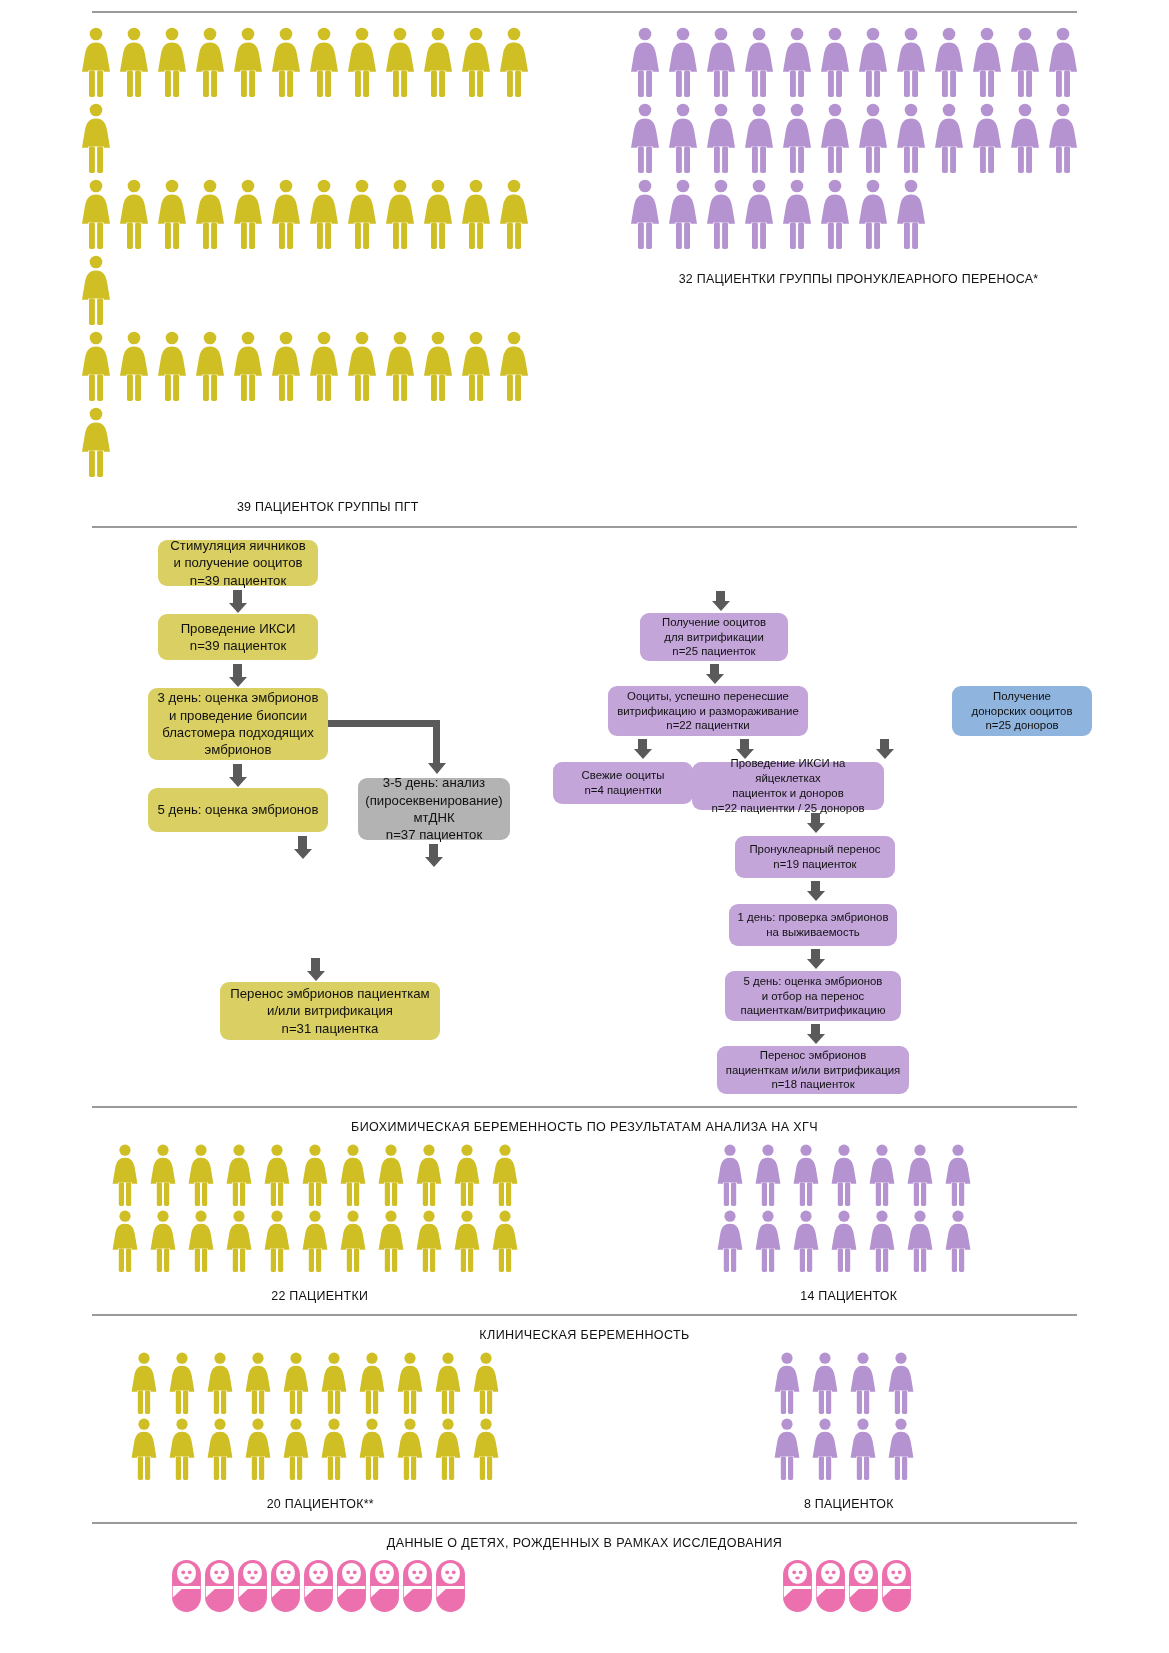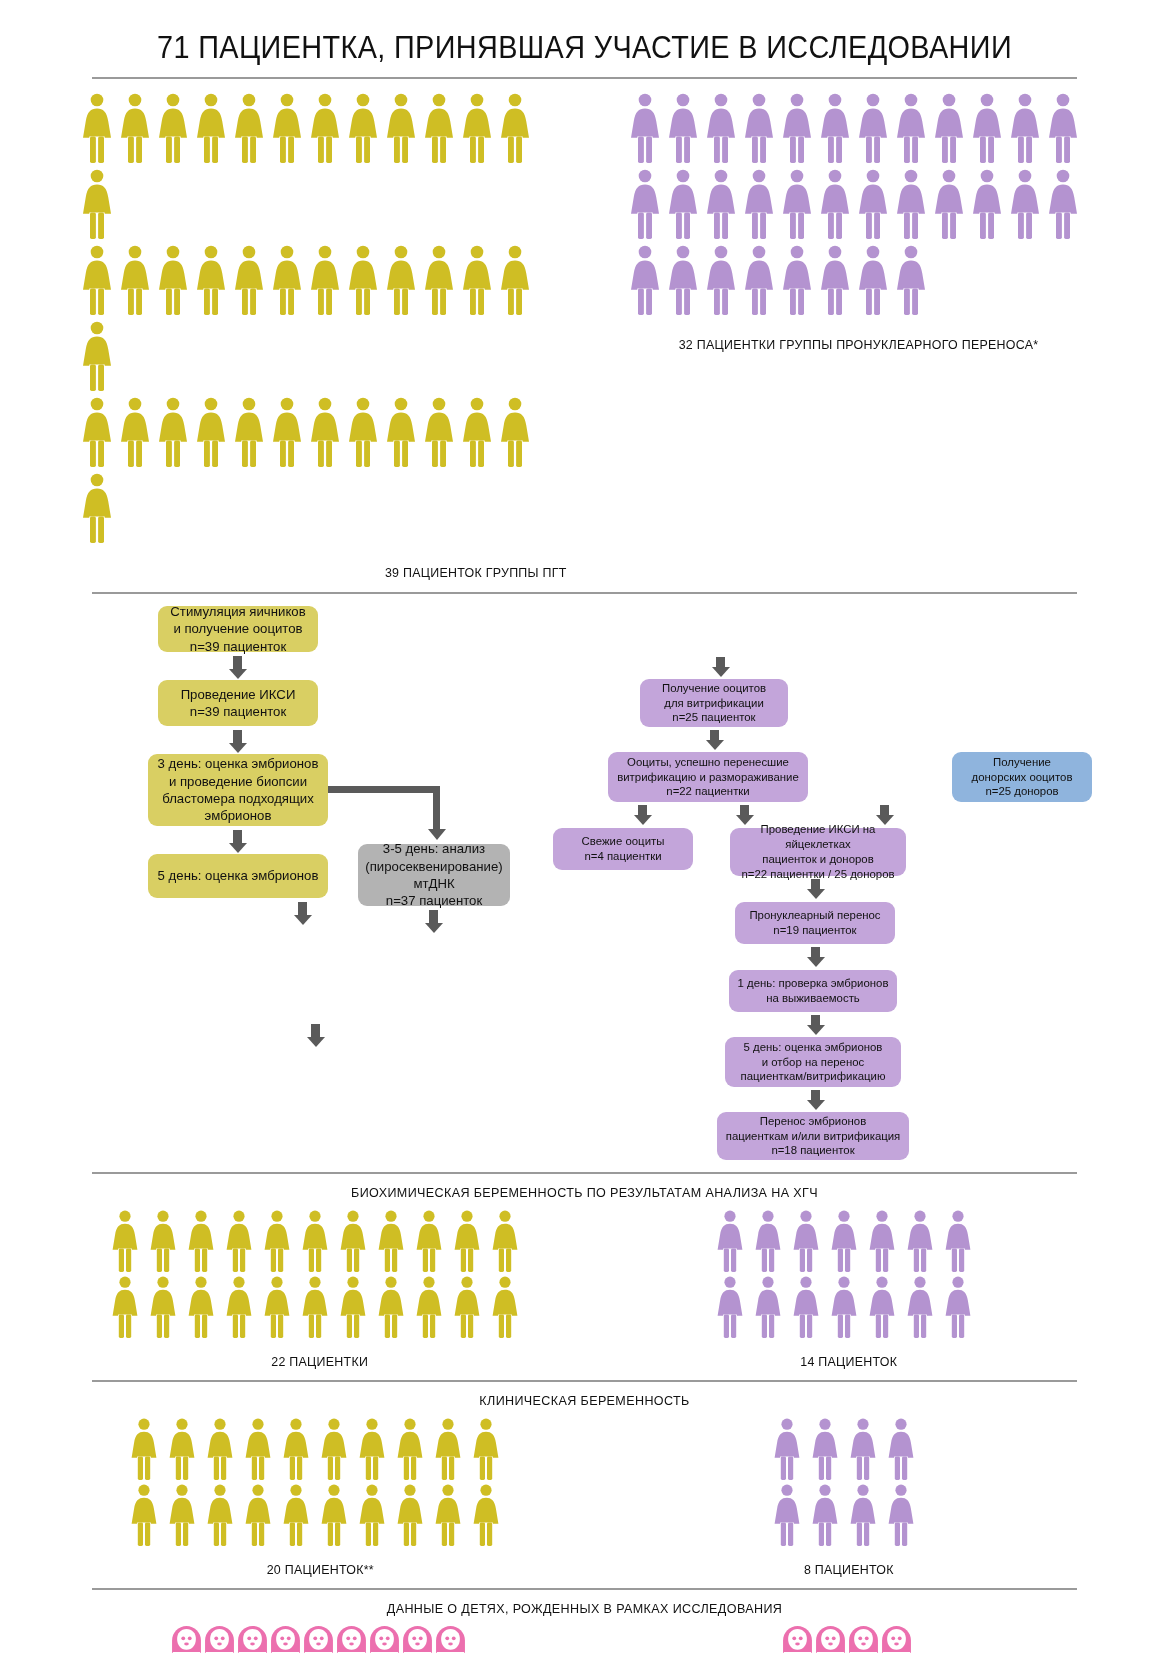--- a/index.html
+++ b/index.html
@@ -144,27 +144,24 @@
     border-left: 9px solid transparent;
     border-right: 9px solid transparent;
     border-top: 11px solid #5a5a5a;
   }
 </style>
 </head>
 <body>
 
 <div class="page">
 
-  <div class="title-wrap">
-    <div class="main-title">71 ПАЦИЕНТКА, ПРИНЯВШАЯ УЧАСТИЕ В ИССЛЕДОВАНИИ</div>
-  </div>
   <div class="divider"></div>
 
   <div class="two-col" style="margin-top:14px;">
-    <div class="col" style="width:495px;align-items:flex-end;">
+    <div class="col" style="width:495px;">
       <div class="fig-grid" id="grid-pgt" style="width:492px;">
           <span style="display: inline-block; width: 28px; margin-right: 10px; margin-bottom: 6px; line-height: 0;"><svg viewBox="0 0 40 100" width="28" height="70" class="fig">
               <circle cx="20" cy="10" r="9" fill="#cfbe24"></circle>
               <path d="M20 22 C11 22 6 27 4 40 L0 64 L9 64 L9 62 L31 62 L31 64 L40 64 L36 40 C34 27 29 22 20 22 Z" fill="#cfbe24"></path>
               <rect x="10" y="62" width="8.4" height="38" rx="2.4" fill="#cfbe24"></rect>
               <rect x="21.6" y="62" width="8.4" height="38" rx="2.4" fill="#cfbe24"></rect>
             </svg></span>
           <span style="display: inline-block; width: 28px; margin-right: 10px; margin-bottom: 6px; line-height: 0;"><svg viewBox="0 0 40 100" width="28" height="70" class="fig">
               <circle cx="20" cy="10" r="9" fill="#cfbe24"></circle>
               <path d="M20 22 C11 22 6 27 4 40 L0 64 L9 64 L9 62 L31 62 L31 64 L40 64 L36 40 C34 27 29 22 20 22 Z" fill="#cfbe24"></path>
@@ -628,20 +625,23 @@
 
     <div class="box grey" style="left:278px; top:250px; width:152px; height:62px;">
       <span>3-5 день: анализ<br>(пиросеквенирование)<br>мтДНК<br>n=37 пациенток</span>
     </div>
 
     <div class="arrow" style="left:218px; top:308px; height:14px;"></div>
     <div class="arrow" style="left:349px; top:316px; height:14px;"></div>
 
     <div class="arrow" style="left:231px; top:430px; height:14px;"></div>
 
+    <div class="box yellow" style="left:140px; top:454px; width:220px; height:58px;">
+      <span>Перенос эмбрионов пациенткам<br>и/или витрификация<br>n=31 пациентка</span>
+    </div>
 
     <div class="arrow" style="left:636px; top:63px; height:11px;"></div>
 
     <div class="box purple small" style="left:560px; top:85px; width:148px; height:48px;">
       <span>Получение ооцитов<br>для витрификации<br>n=25 пациенток</span>
     </div>
     <div class="arrow" style="left:630px; top:136px; height:11px;"></div>
 
     <div class="box purple small" style="left:528px; top:158px; width:200px; height:50px;">
       <span>Ооциты, успешно перенесшие<br>витрификацию и размораживание<br>n=22 пациентки</span>
@@ -652,21 +652,21 @@
     </div>
 
     <div class="arrow" style="left:558px; top:211px; height:11px;"></div>
     <div class="arrow" style="left:660px; top:211px; height:11px;"></div>
     <div class="arrow" style="left:800px; top:211px; height:11px;"></div>
 
     <div class="box purple small" style="left:473px; top:234px; width:140px; height:42px;">
       <span>Свежие ооциты<br>n=4 пациентки</span>
     </div>
 
-    <div class="box purple small" style="left:650px; top:234px; width:176px; height:48px;">
+    <div class="box purple small" style="left:612px; top:234px; width:192px; height:48px;">
       <span>Проведение ИКСИ на яйцеклетках<br>пациенток и доноров<br>n=22 пациентки / 25 доноров</span>
     </div>
     <div class="arrow" style="left:731px; top:285px; height:11px;"></div>
 
     <div class="box purple small" style="left:655px; top:308px; width:160px; height:42px;">
       <span>Пронуклеарный перенос<br>n=19 пациенток</span>
     </div>
     <div class="arrow" style="left:731px; top:353px; height:11px;"></div>
 
     <div class="box purple small" style="left:649px; top:376px; width:168px; height:42px;">

